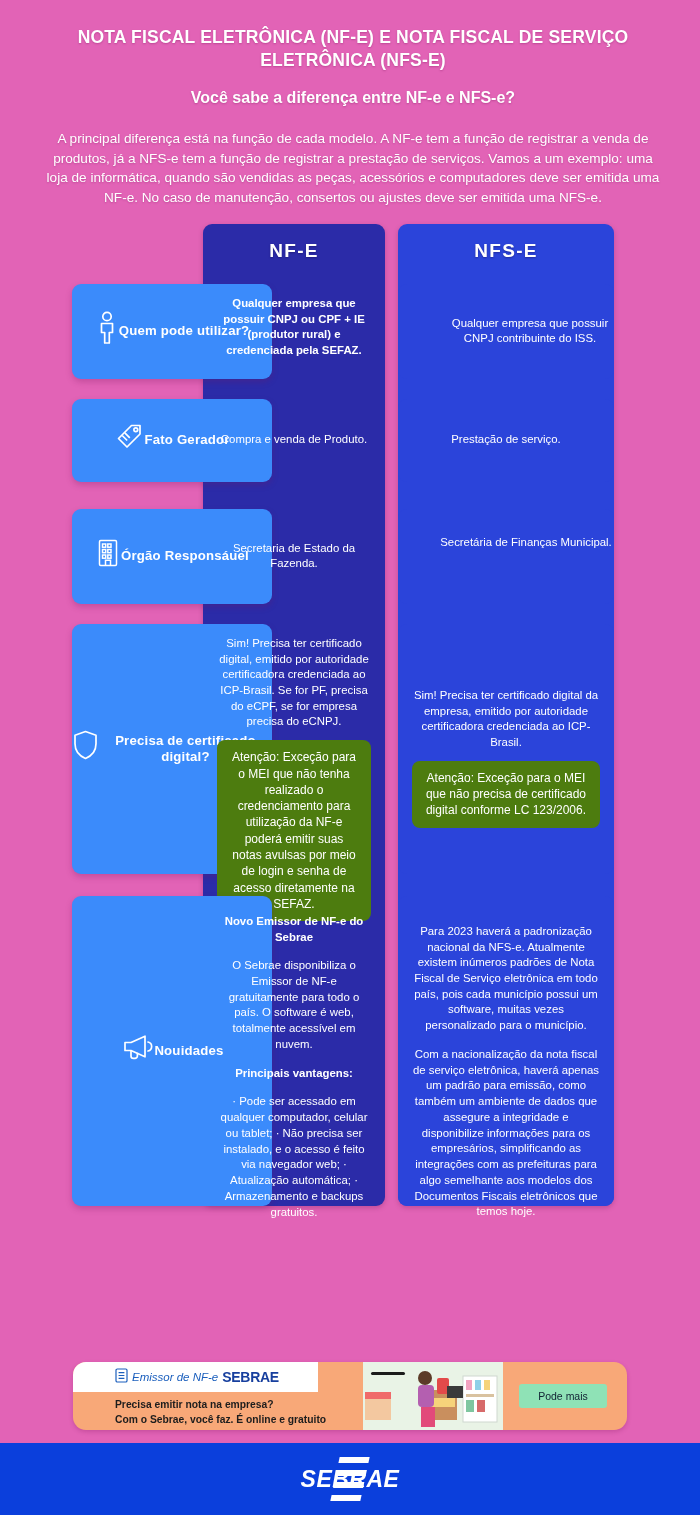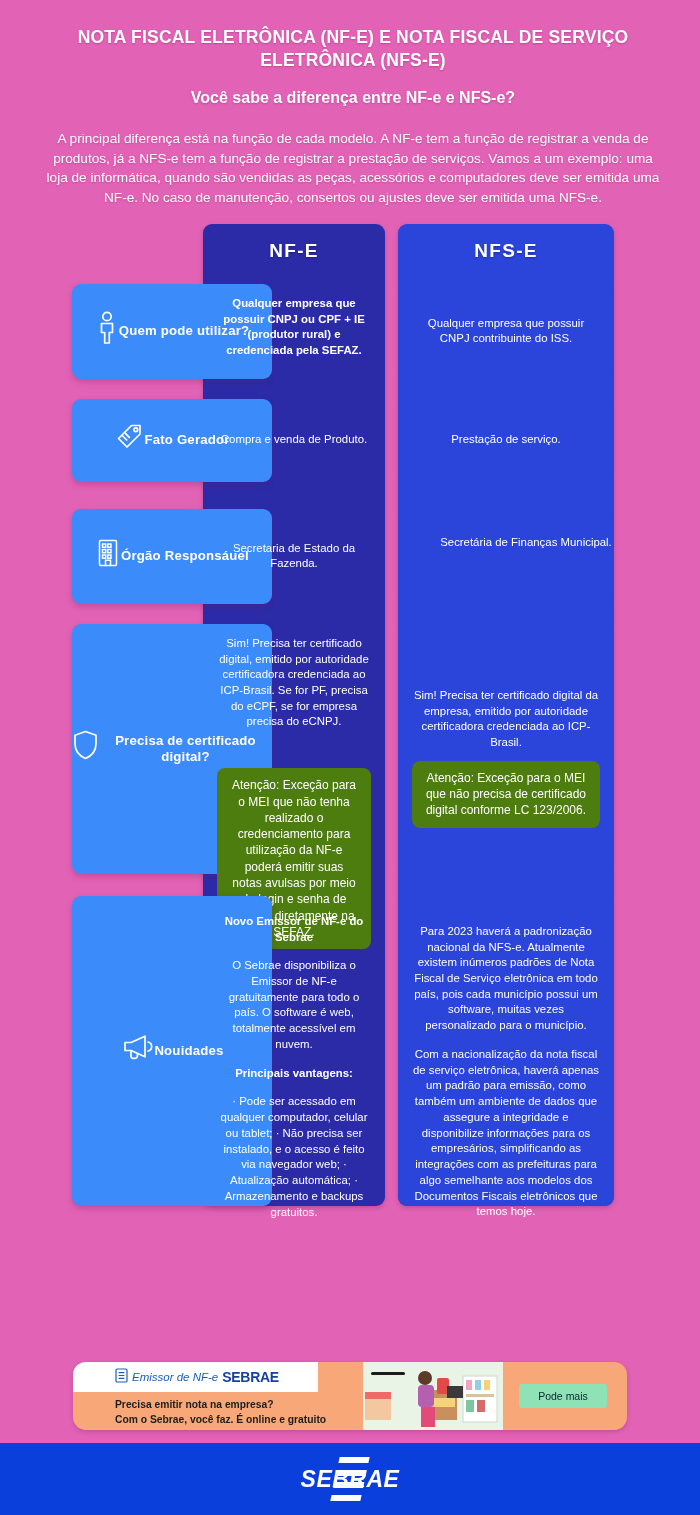--- a/index.html
+++ b/index.html
@@ -304,21 +304,21 @@
           <svg width="24" height="34" viewBox="0 0 24 34" fill="none" stroke="#ffffff" stroke-width="1.7">
             <circle cx="12" cy="5.5" r="4.2"></circle>
             <path d="M6.5 12.5 h11 v9 h-3.2 v10.5 h-4.6 v-10.5 h-3.2 z" stroke-linejoin="round"></path>
           </svg>
         </span>
         <span class="lbl">Quem pode utilizar?</span>
       </div>
       <div class="cell nfe" style="top:56px;height:95px;font-weight:bold;">
         <p class="p">Qualquer empresa que possuir CNPJ ou CPF + IE (produtor rural) e credenciada pela SEFAZ.</p>
       </div>
-      <div class="cell nfse" style="top:60px;height:95px;">
+      <div class="cell nfse" style="top:60px;height:95px;margin-left:24px;">
         <p class="p">Qualquer empresa que possuir CNPJ contribuinte do ISS.</p>
       </div>
     </div>
 
     <div class="row">
       <div class="nfse-panel" style="top:175px;height:83px;"></div>
       <div class="label-cell" style="top:175px;height:83px;">
         <span class="icon">
           <svg width="30" height="30" viewBox="0 0 30 30" fill="none" stroke="#ffffff" stroke-width="1.7">
             <path d="M17.5 3.5 h8.5 v8.5 l-13 13 -8.5 -8.5 z" stroke-linejoin="round"></path>
@@ -364,21 +364,21 @@
     <div class="row">
       <div class="nfse-panel" style="top:400px;height:250px;"></div>
       <div class="label-cell" style="top:400px;height:250px;">
         <span class="icon">
           <svg width="27" height="32" viewBox="0 0 27 32" fill="none" stroke="#ffffff" stroke-width="1.7">
             <path d="M13.5 2.5 L24 6.2 v8.6 c0 7.4 -5.1 12.4 -10.5 14.7 C8.1 27.2 3 22.2 3 14.8 V6.2 z" stroke-linejoin="round"></path>
           </svg>
         </span>
         <span class="lbl">Precisa de certificado digital?</span>
       </div>
-      <div class="cell nfe" style="top:400px;height:250px;justify-content:flex-start;padding-top:12px;gap:28px;">
+      <div class="cell nfe" style="top:400px;height:250px;justify-content:flex-start;padding-top:12px;">
         <p class="p">Sim! Precisa ter certificado digital, emitido por autoridade certificadora credenciada ao ICP-Brasil. Se for PF, precisa do eCPF, se for empresa precisa do eCNPJ.</p>
         <div class="warn">Atenção: Exceção para o MEI que não tenha realizado o credenciamento para utilização da NF-e poderá emitir suas notas avulsas por meio de login e senha de acesso diretamente na SEFAZ.</div>
       </div>
       <div class="cell nfse" style="top:400px;height:250px;justify-content:flex-start;padding-top:64px;">
         <p class="p">Sim! Precisa ter certificado digital da empresa, emitido por autoridade certificadora credenciada ao ICP-Brasil.</p>
         <div class="warn">Atenção: Exceção para o MEI que não precisa de certificado digital conforme LC 123/2006.</div>
       </div>
     </div>
 
     <div class="row">

